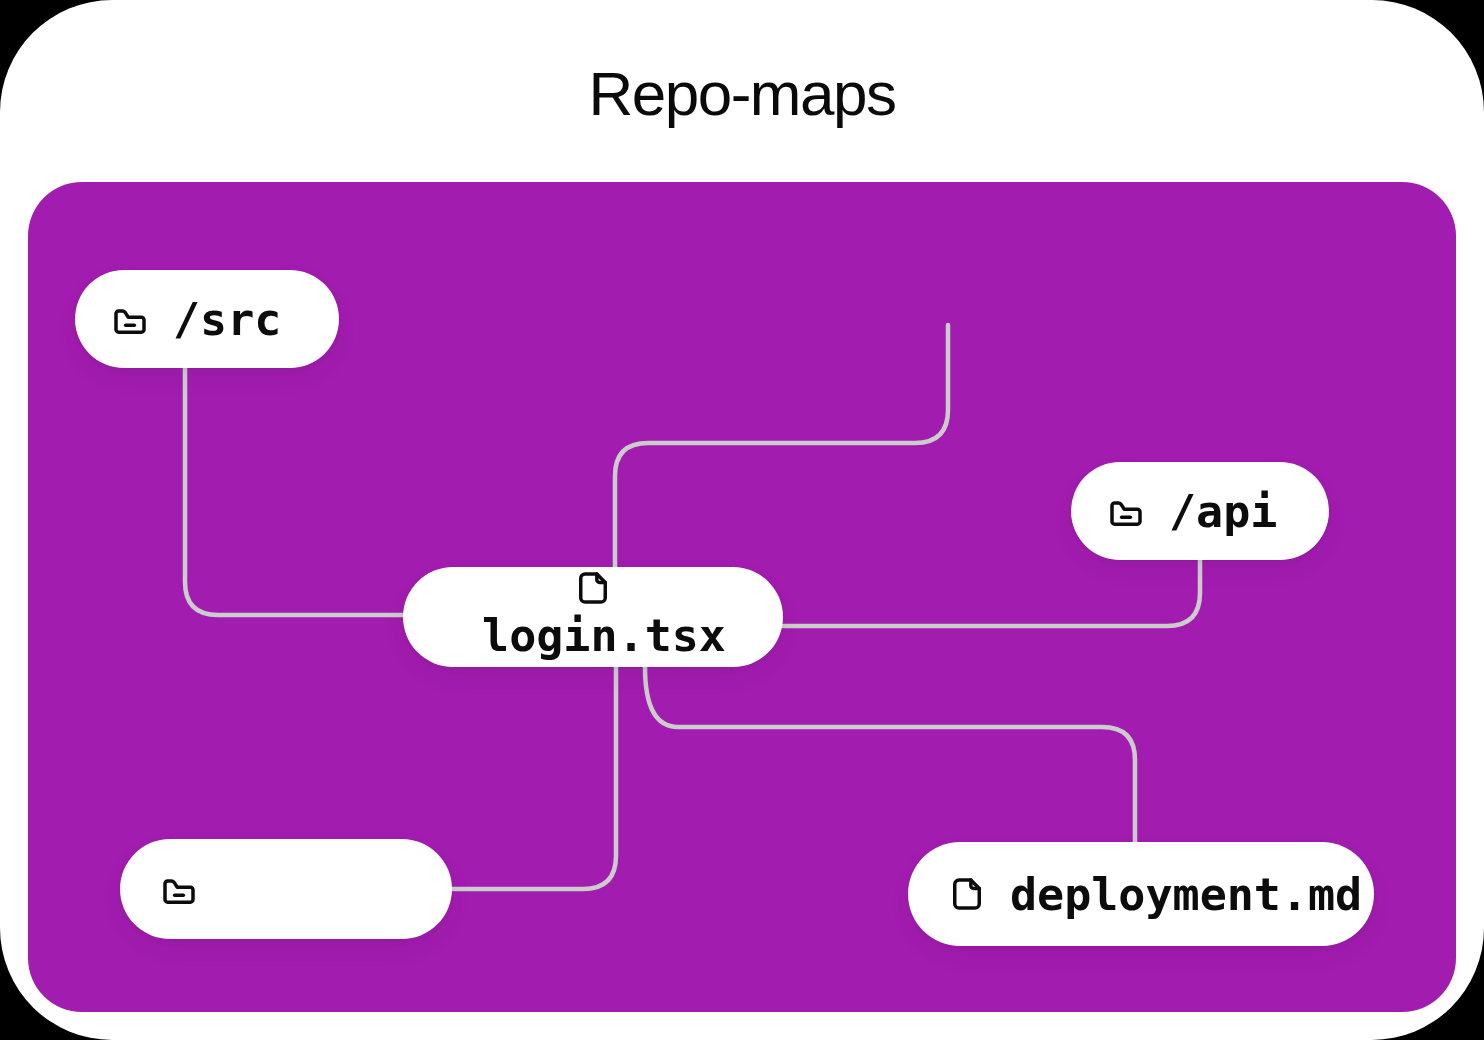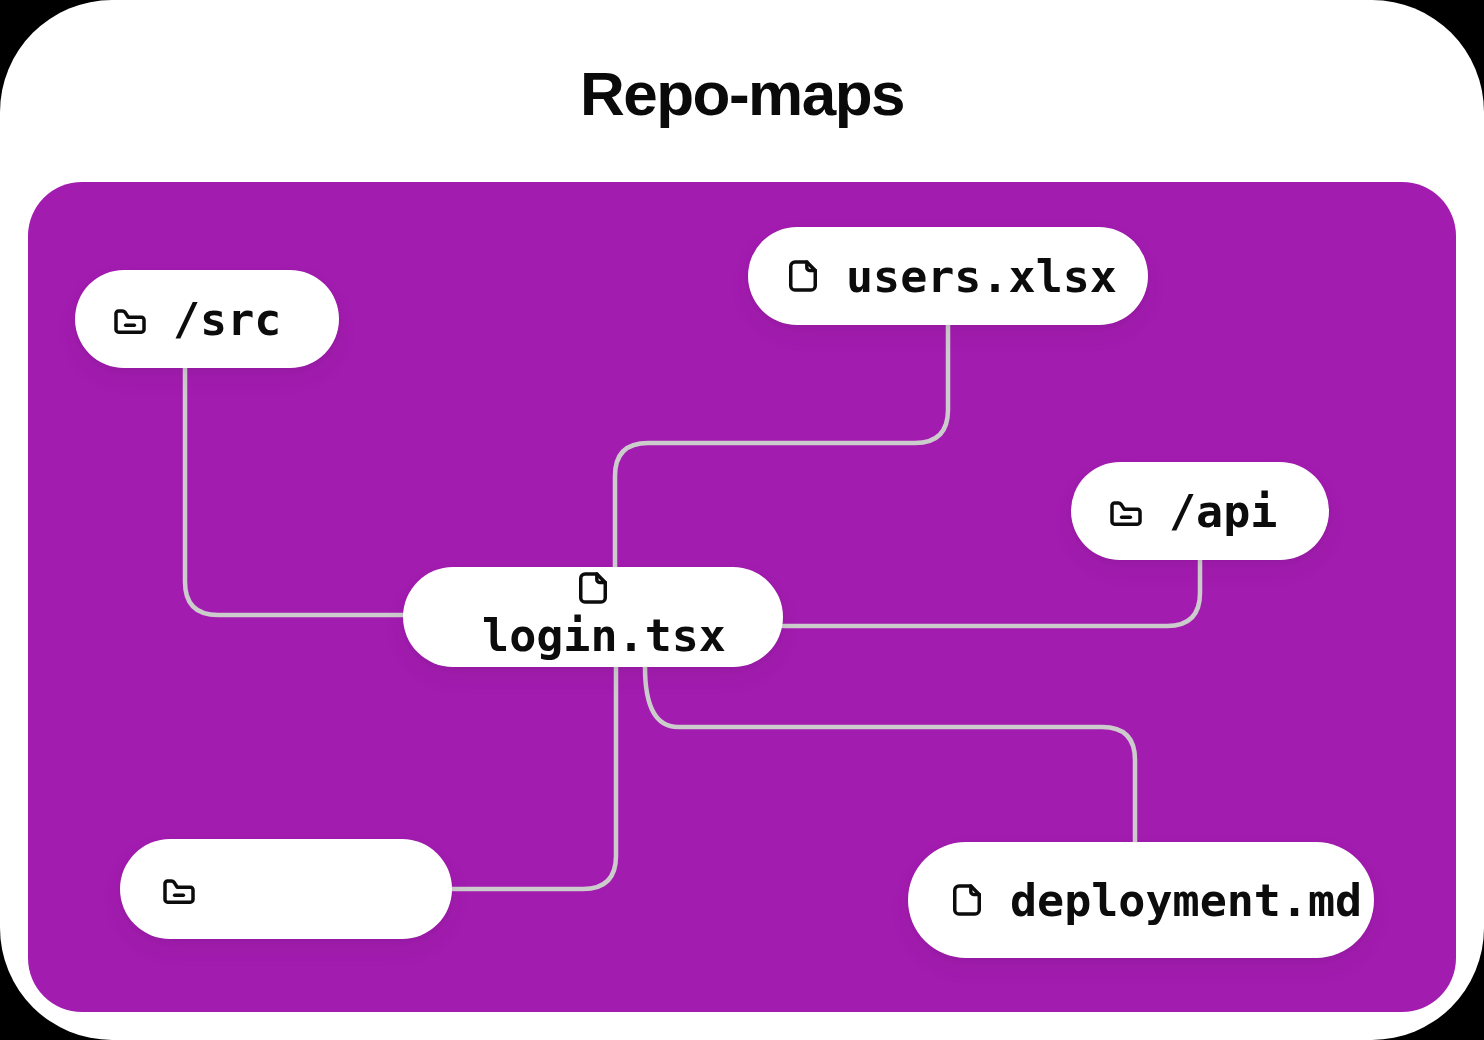--- a/index.html
+++ b/index.html
@@ -27,21 +27,21 @@
     box-sizing: border-box;
   }
 
   .page-title {
     position: absolute;
     left: 0;
     top: 58px;
     width: 1484px;
     text-align: center;
     font-family: "Liberation Sans", sans-serif;
-    font-weight: 700;
+    font-weight: 400;
     font-size: 62px;
     letter-spacing: -1.5px;
     color: #0a0a0a;
     white-space: nowrap;
   }
 
   .canvas {
     position: absolute;
     left: 28px;
     top: 182px;
@@ -94,21 +94,21 @@
 
   .n-api        { left: 1043px; top: 280px; width: 258px; height: 98px;  padding: 0 34px; }
   .n-api .node-label        { font-size: 45px; margin-left: 22px; }
 
   .n-login      { left: 375px; top: 385px; width: 380px; height: 100px; padding: 0 34px; flex-direction: column; }
   .n-login .node-label      { font-size: 45px; margin-left: 22px; }
 
   .n-models     { left: 92px;  top: 657px; width: 332px; height: 100px; padding: 0 38px; }
   .n-models .node-label     { font-size: 45px; margin-left: 22px; }
 
-  .n-deployment { left: 880px; top: 660px; width: 466px; height: 116px; padding: 0 38px; }
+  .n-deployment { left: 880px; top: 660px; width: 466px; height: 104px; padding: 0 38px; }
   .n-deployment .node-label { font-size: 45px; margin-left: 22px; }
 
   .icon-svg { display: block; }
 </style>
 </head>
 <body>
 
 <div class="card">
 
   <div class="page-title">Repo-maps</div>
@@ -133,29 +133,20 @@
     <div class="node n-src">
       <span class="node-icon">
         <svg class="icon-svg" width="42" height="42" viewBox="0 0 24 24" fill="none" stroke="#0c0c0c" stroke-width="2" stroke-linecap="round" stroke-linejoin="round">
           <path d="M4 8.5V18a1.5 1.5 0 0 0 1.5 1.5h13A1.5 1.5 0 0 0 20 18v-5.5a1.5 1.5 0 0 0-1.5-1.5H11L9.2 8.2A2 2 0 0 0 7.6 7.4H5.5A1.5 1.5 0 0 0 4 8.9z"></path>
           <line x1="9.5" y1="15.6" x2="14.5" y2="15.6"></line>
         </svg>
       </span>
       <span class="node-label">/src</span>
     </div>
 
-    <div class="node n-users">
-      <span class="node-icon">
-        <svg class="icon-svg" width="42" height="42" viewBox="0 0 24 24" fill="none" stroke="#0c0c0c" stroke-width="2" stroke-linecap="round" stroke-linejoin="round">
-          <path d="M14.2 4H7.5A2.5 2.5 0 0 0 5 6.5v11A2.5 2.5 0 0 0 7.5 20h9a2.5 2.5 0 0 0 2.5-2.5V8.8z"></path>
-          <path d="M14.2 4v3.3a1.5 1.5 0 0 0 1.5 1.5H19"></path>
-        </svg>
-      </span>
-      <span class="node-label">users.xlsx</span>
-    </div>
 
     <div class="node n-api">
       <span class="node-icon">
         <svg class="icon-svg" width="42" height="42" viewBox="0 0 24 24" fill="none" stroke="#0c0c0c" stroke-width="2" stroke-linecap="round" stroke-linejoin="round">
           <path d="M4 8.5V18a1.5 1.5 0 0 0 1.5 1.5h13A1.5 1.5 0 0 0 20 18v-5.5a1.5 1.5 0 0 0-1.5-1.5H11L9.2 8.2A2 2 0 0 0 7.6 7.4H5.5A1.5 1.5 0 0 0 4 8.9z"></path>
           <line x1="9.5" y1="15.6" x2="14.5" y2="15.6"></line>
         </svg>
       </span>
       <span class="node-label">/api</span>
     </div>

